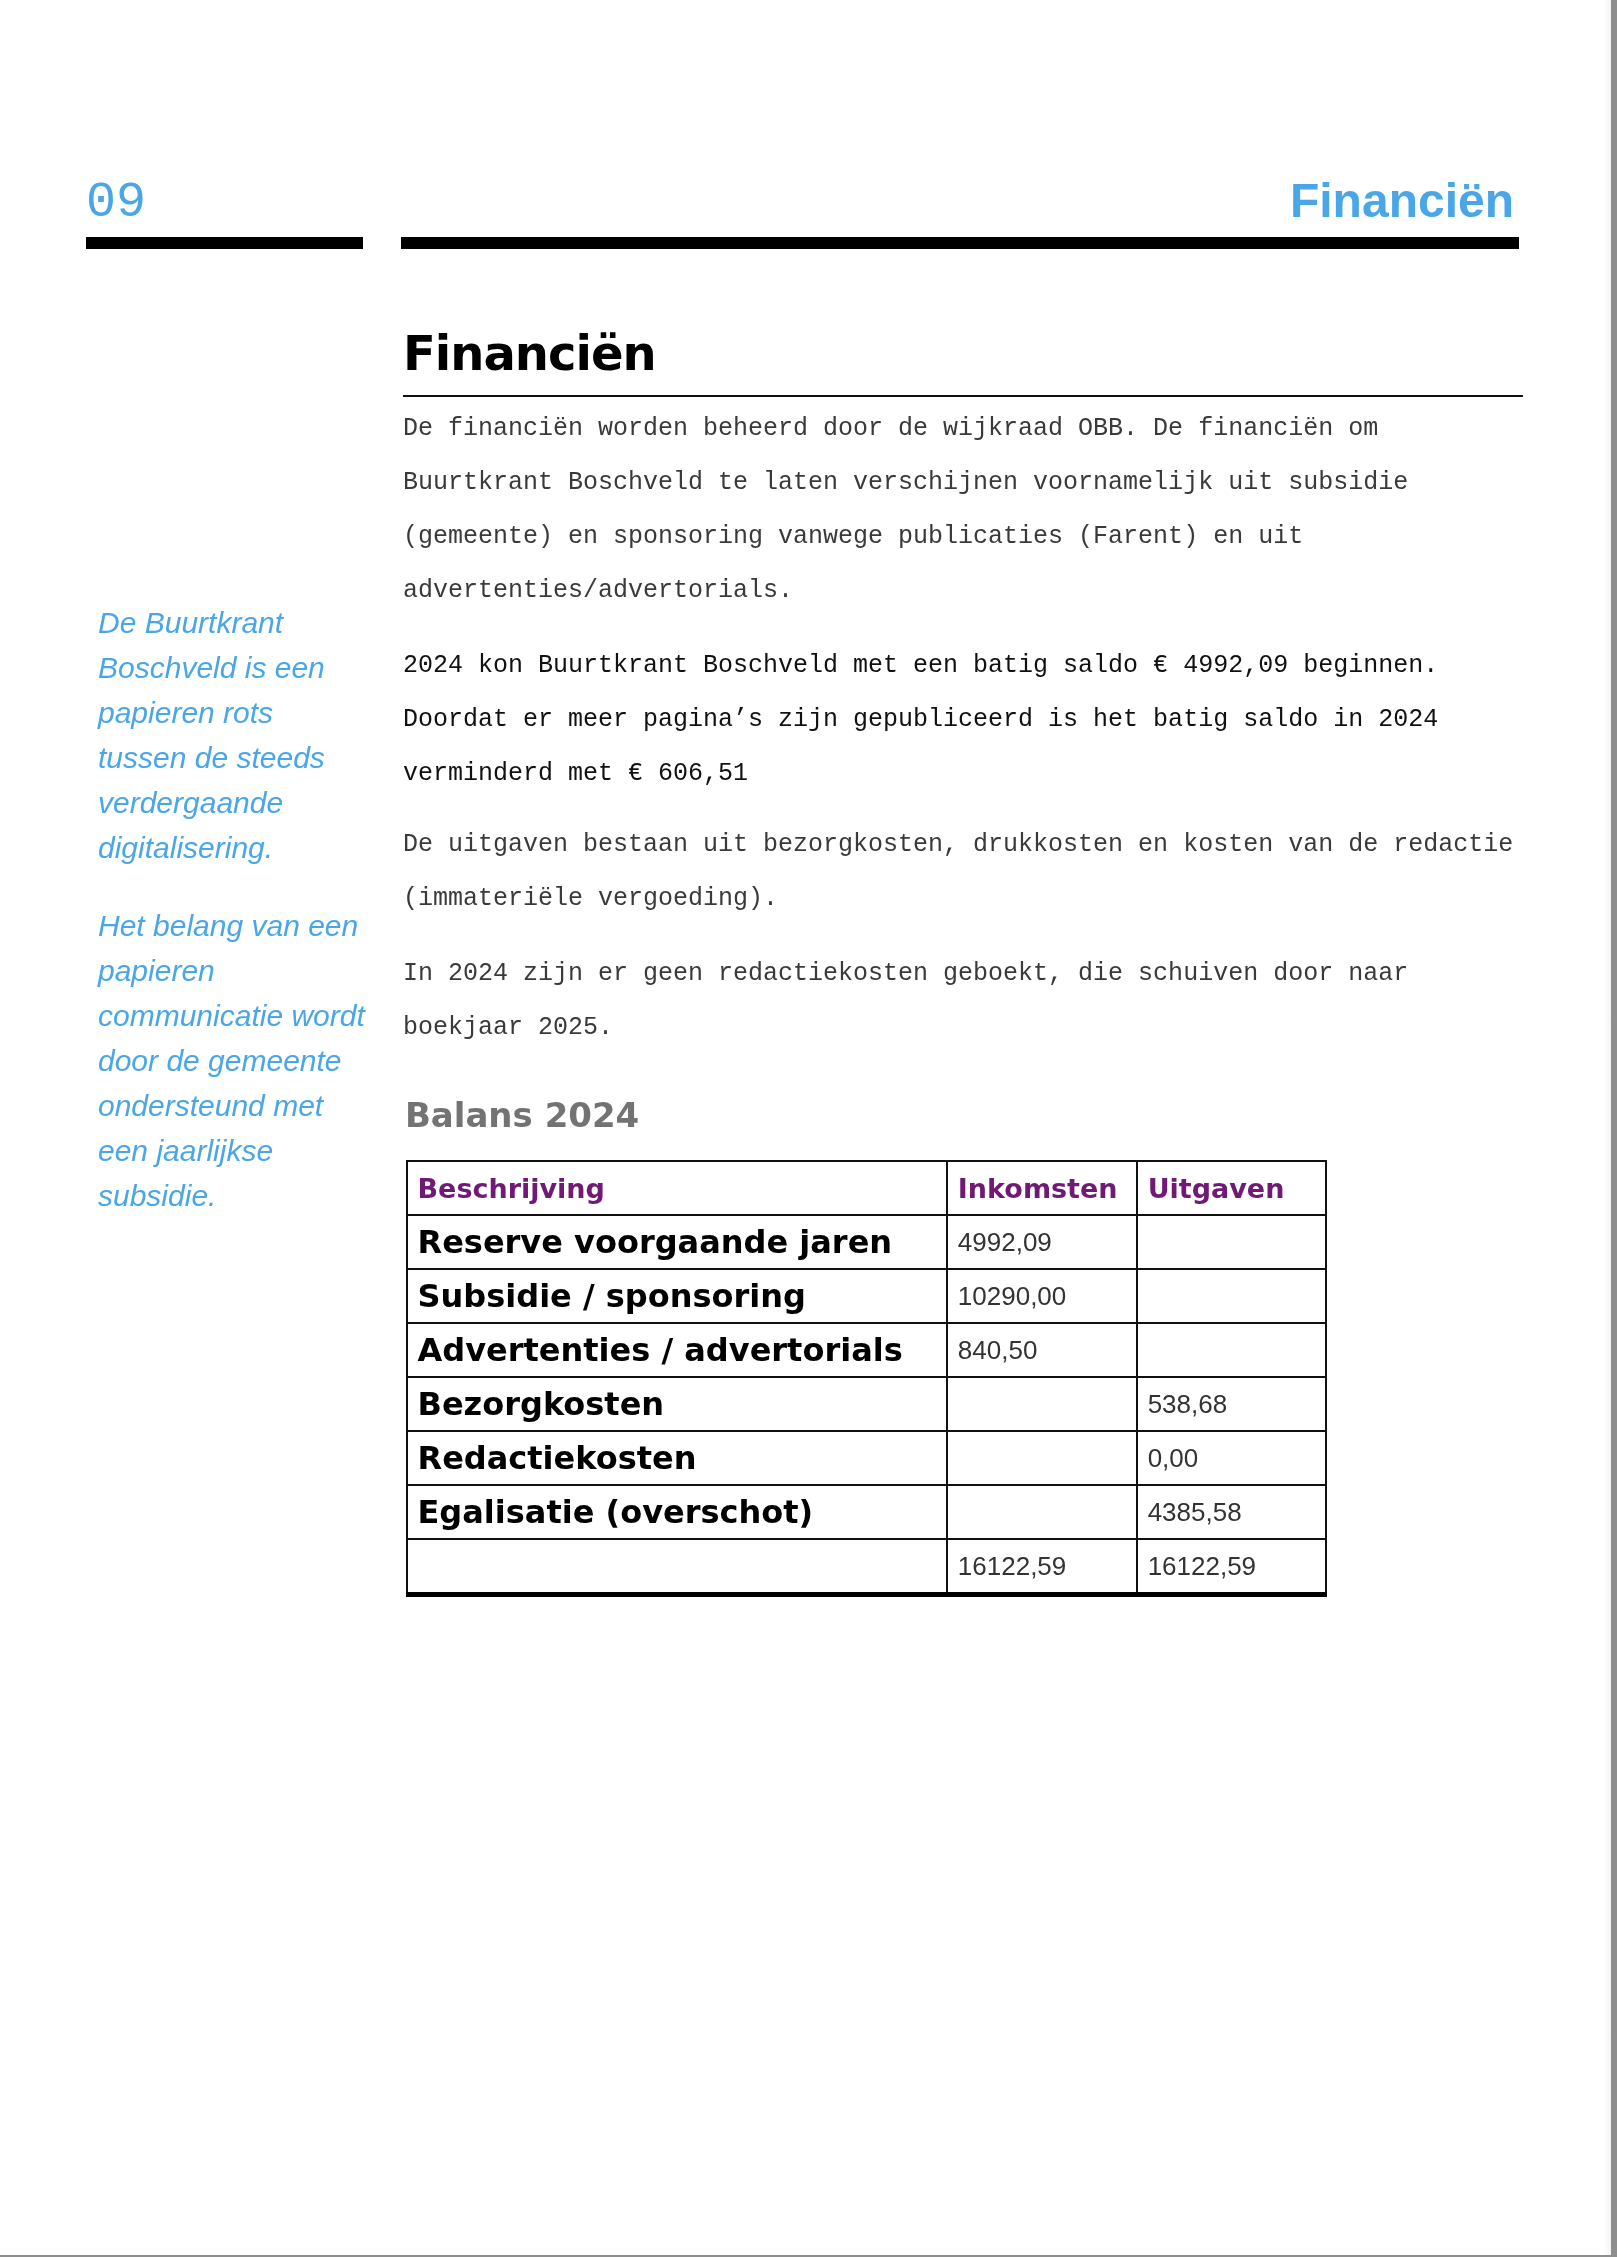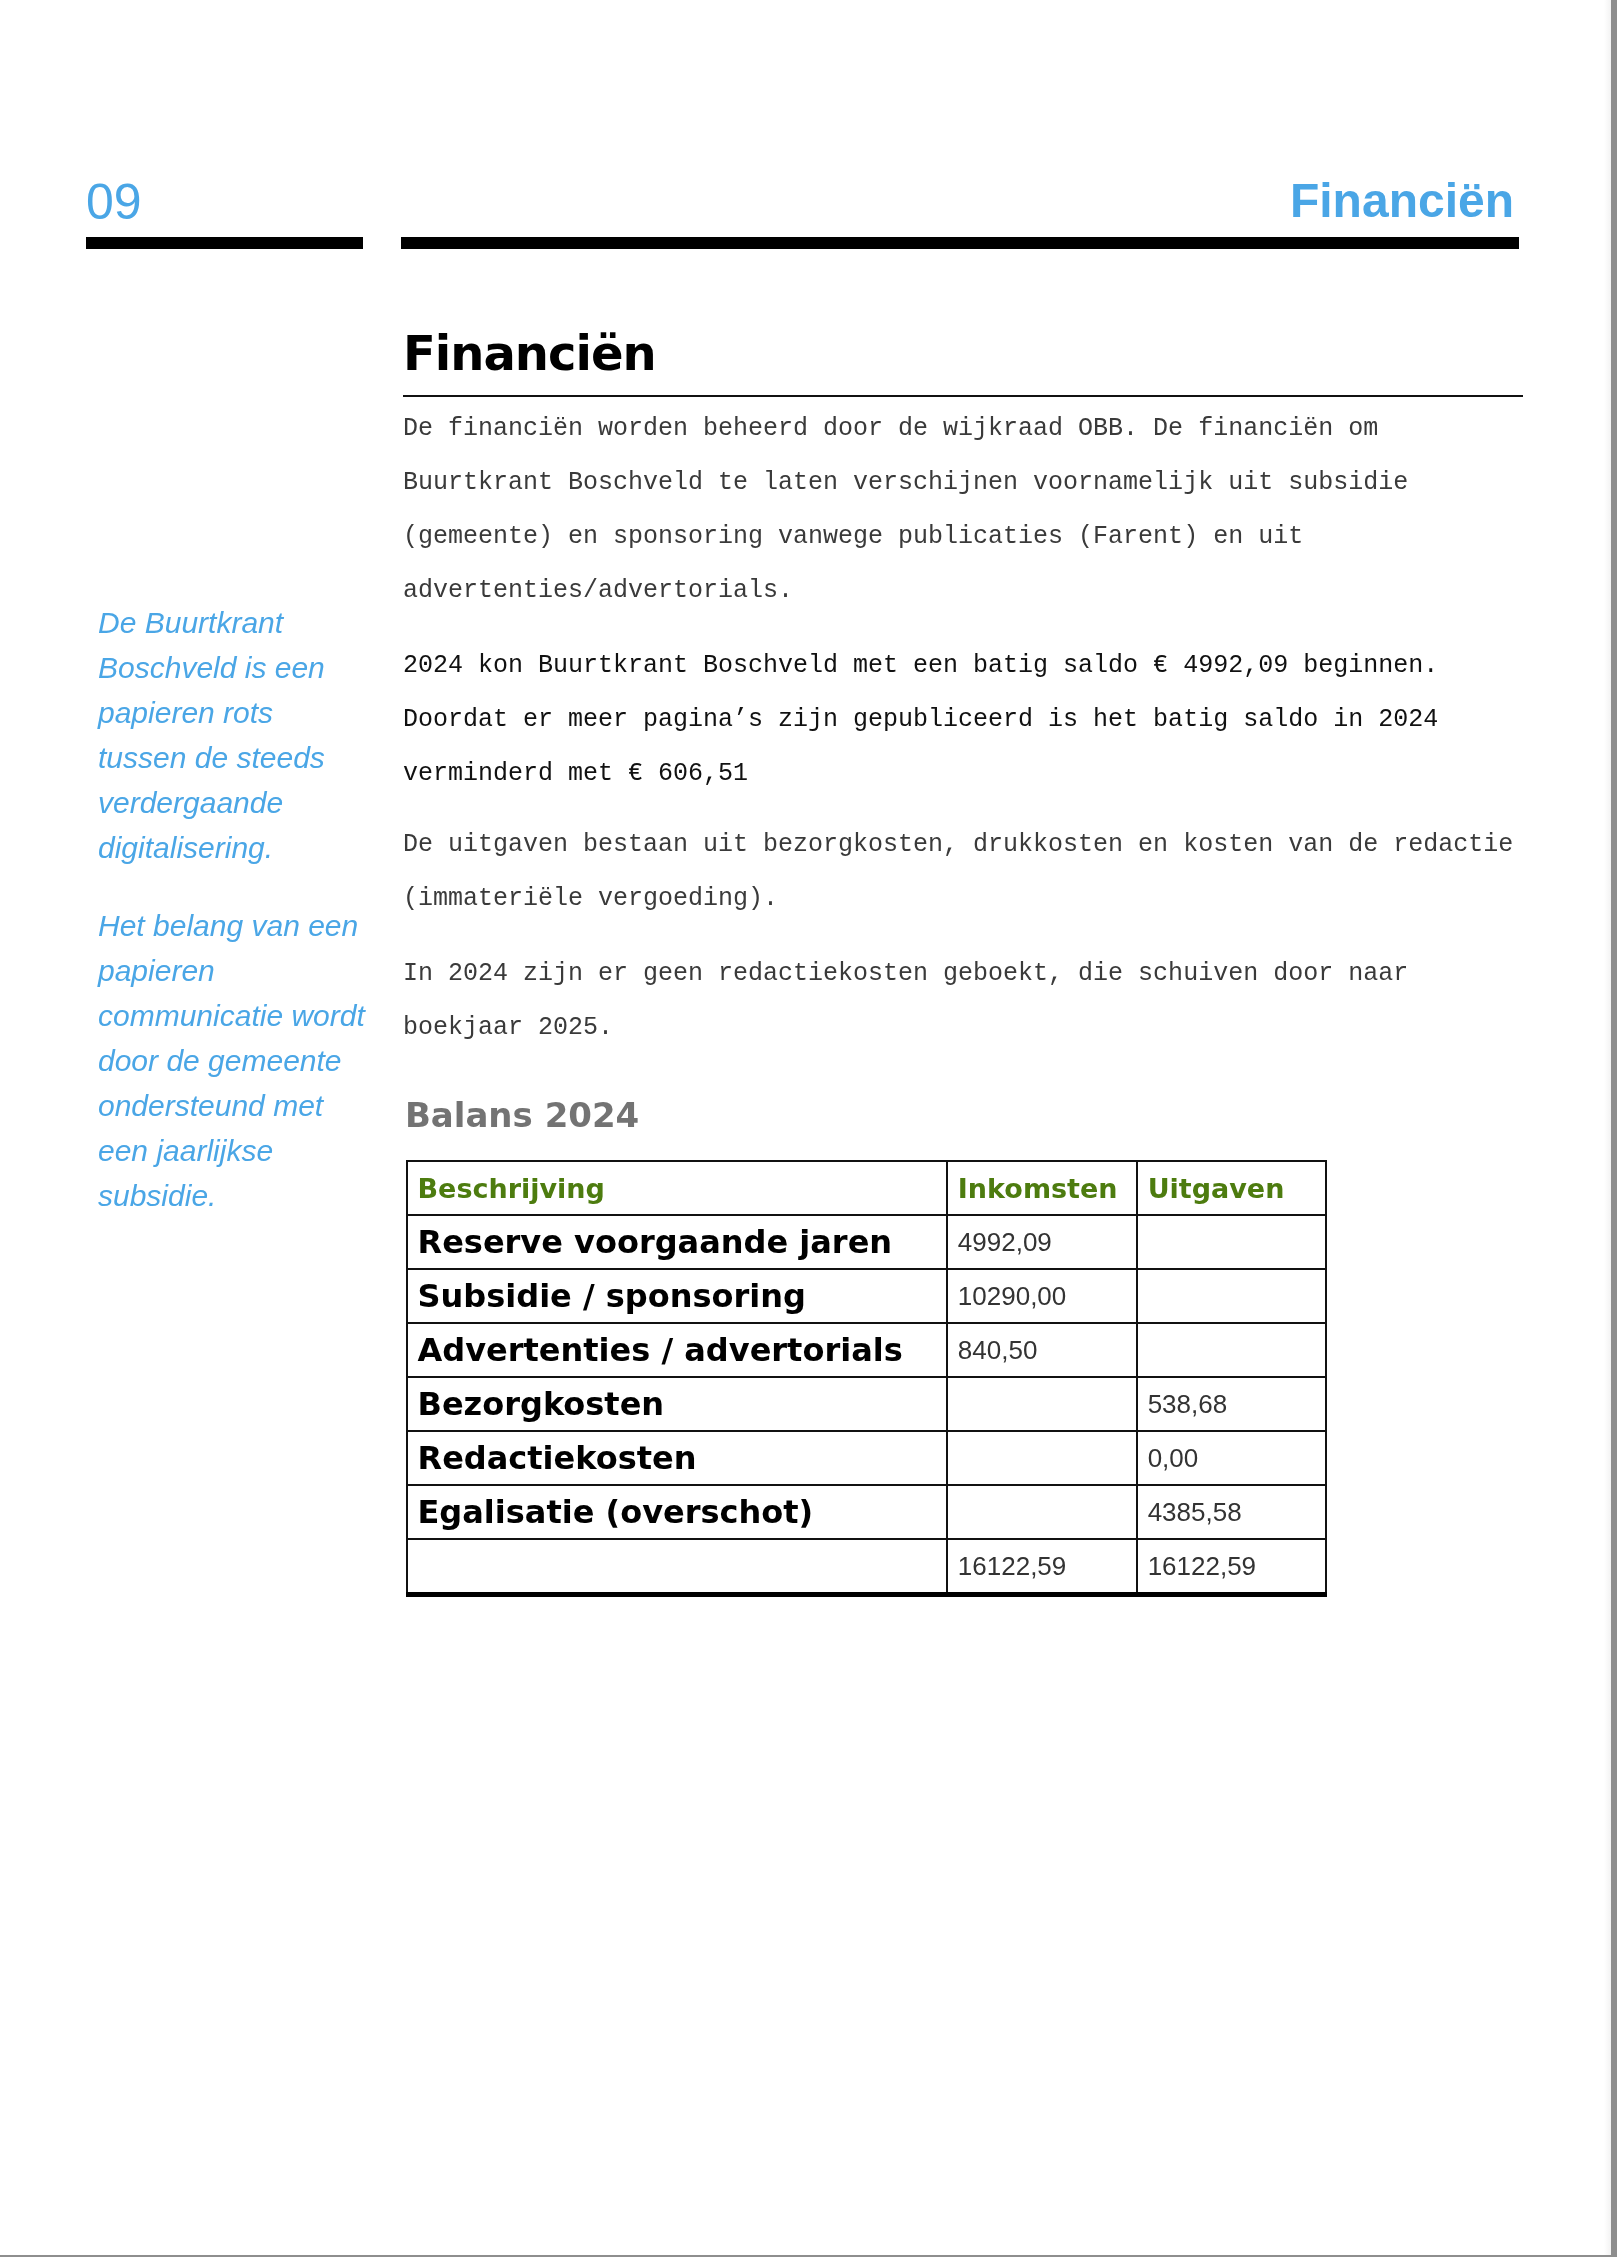--- a/index.html
+++ b/index.html
@@ -39,21 +39,21 @@
       height: 2.9px;
       background: #8e8e8e;
     }
     .page-number {
       position: absolute;
       left: 86px;
       top: 174px;
       font-size: 50px;
       line-height: 57px;
       color: #4aa6e6;
-      font-family: Liberation Sans, sans-serif;
+      font-family: Liberation Mono, monospace;
     }
     .header-title {
       position: absolute;
       right: 103px;
       top: 172px;
       font-size: 48px;
       line-height: 57px;
       font-weight: bold;
       color: #4aa6e6;
       font-family: "Liberation Sans", sans-serif;
@@ -136,21 +136,21 @@
     table.balance th, table.balance td {
       border: 2.9px solid #111111;
       height: 52px;
       padding: 0 9.6px;
       font-size: 26px;
     }
     table.balance th {
       font-family: "DejaVu Sans", sans-serif;
       font-weight: bold;
       text-align: left;
-      color: #4d7c0f;
+      color: #701a75;
       font-size: 27px;
     }
     table.balance td.desc {
       font-family: "DejaVu Sans", sans-serif;
       font-weight: bold;
       color: #000000;
       font-size: 32px;
     }
     table.balance td.num {
       text-align: left;

